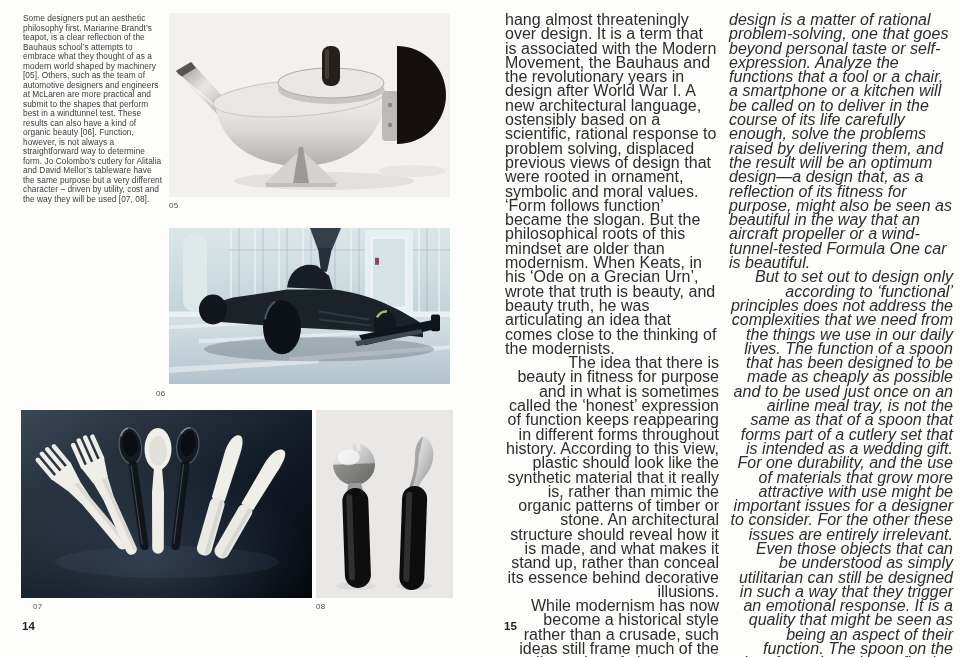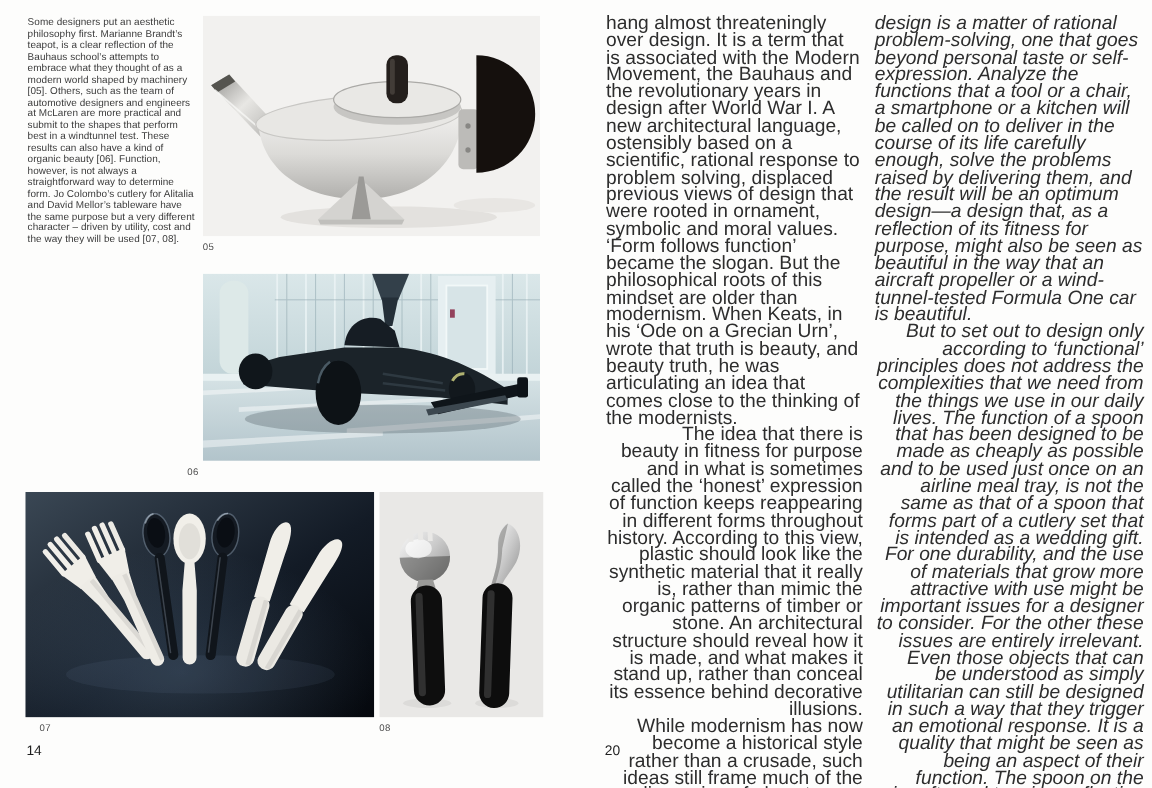--- a/index.html
+++ b/index.html
@@ -28,21 +28,21 @@
   #fig07{left:21px;top:410px;width:291px;height:188px;}
   #fig08{left:316px;top:410px;width:137px;height:188px;}
   .figcap{
     position:absolute;font-size:8px;font-weight:normal;color:#4d4d4d;letter-spacing:.3px;
   }
   #cap05{left:169px;top:201px;}
   #cap06{left:156px;top:389px;}
   #cap07{left:21px;top:602px;margin-left:12px;}
   #cap08{left:316px;top:602px;text-align:center;}
   .pagenum{
-    position:absolute;font-size:11.5px;font-weight:normal;color:#1f1f1f;
+    position:absolute;font-size:11.5px;font-weight:bold;color:#1f1f1f;
   }
   #pn14{left:22px;top:620px;}
   #pn15{left:504px;top:620px;}
 </style>
 </head>
 <body>
 
 <div class="spread">
 
   <div class="note">Some designers put an aesthetic philosophy first. Marianne Brandt’s teapot, is a clear reflection of the Bauhaus school’s attempts to embrace what they thought of as a modern world shaped by machinery [05]. Others, such as the team of automotive designers and engineers at McLaren are more practical and submit to the shapes that perform best in a windtunnel test. These results can also have a kind of organic beauty [06]. Function, however, is not always a straightforward way to determine form. Jo Colombo’s cutlery for Alitalia and David Mellor’s tableware have the same purpose but a very different character – driven by utility, cost and the way they will be used [07, 08].</div>
@@ -245,15 +245,15 @@
       <p class="para">While modernism has now become a historical style rather than a crusade, such ideas still frame much of the discussion of almost every kind of design. Function is, however, not as straightforward and objective a concept as it might at first sound. It carries with it a great deal of intellectual baggage. A less loaded term could be ‘utilitarian’, which comes without the same sense of moral purpose that lingers around the idea of function.</p>
       <p class="para">Function is presented as if it were a neutral quality. The word suggests that</p>
     </div>
   <div class="body-col" id="col2">
       <p class="para">design is a matter of rational problem-solving, one that goes beyond personal taste or self-expression. Analyze the functions that a tool or a chair, a smartphone or a kitchen will be called on to deliver in the course of its life carefully enough, solve the problems raised by delivering them, and the result will be an optimum design—a design that, as a reflection of its fitness for purpose, might also be seen as beautiful in the way that an aircraft propeller or a wind-tunnel-tested Formula One car is beautiful.</p>
       <p class="para">But to set out to design only according to ‘functional’ principles does not address the complexities that we need from the things we use in our daily lives. The function of a spoon that has been designed to be made as cheaply as possible and to be used just once on an airline meal tray, is not the same as that of a spoon that forms part of a cutlery set that is intended as a wedding gift. For one durability, and the use of materials that grow more attractive with use might be important issues for a designer to consider. For the other these issues are entirely irrelevant.</p>
       <p class="para">Even those objects that can be understood as simply utilitarian can still be designed in such a way that they trigger an emotional response. It is a quality that might be seen as being an aspect of their function. The spoon on the aircraft meal tray is a reflection of the way in which the airline to which it belongs wants to be perceived by its customers. Its form will be shaped by the production methods used to make it. The material of which it is made will reflect the status of the passengers who use it. Stainless steel is</p>
     </div>
 
   <div class="pagenum" id="pn14">14</div>
-  <div class="pagenum" id="pn15">20</div>
+  <div class="pagenum" id="pn15">15</div>
 
 </div>
 
 </body></html>

